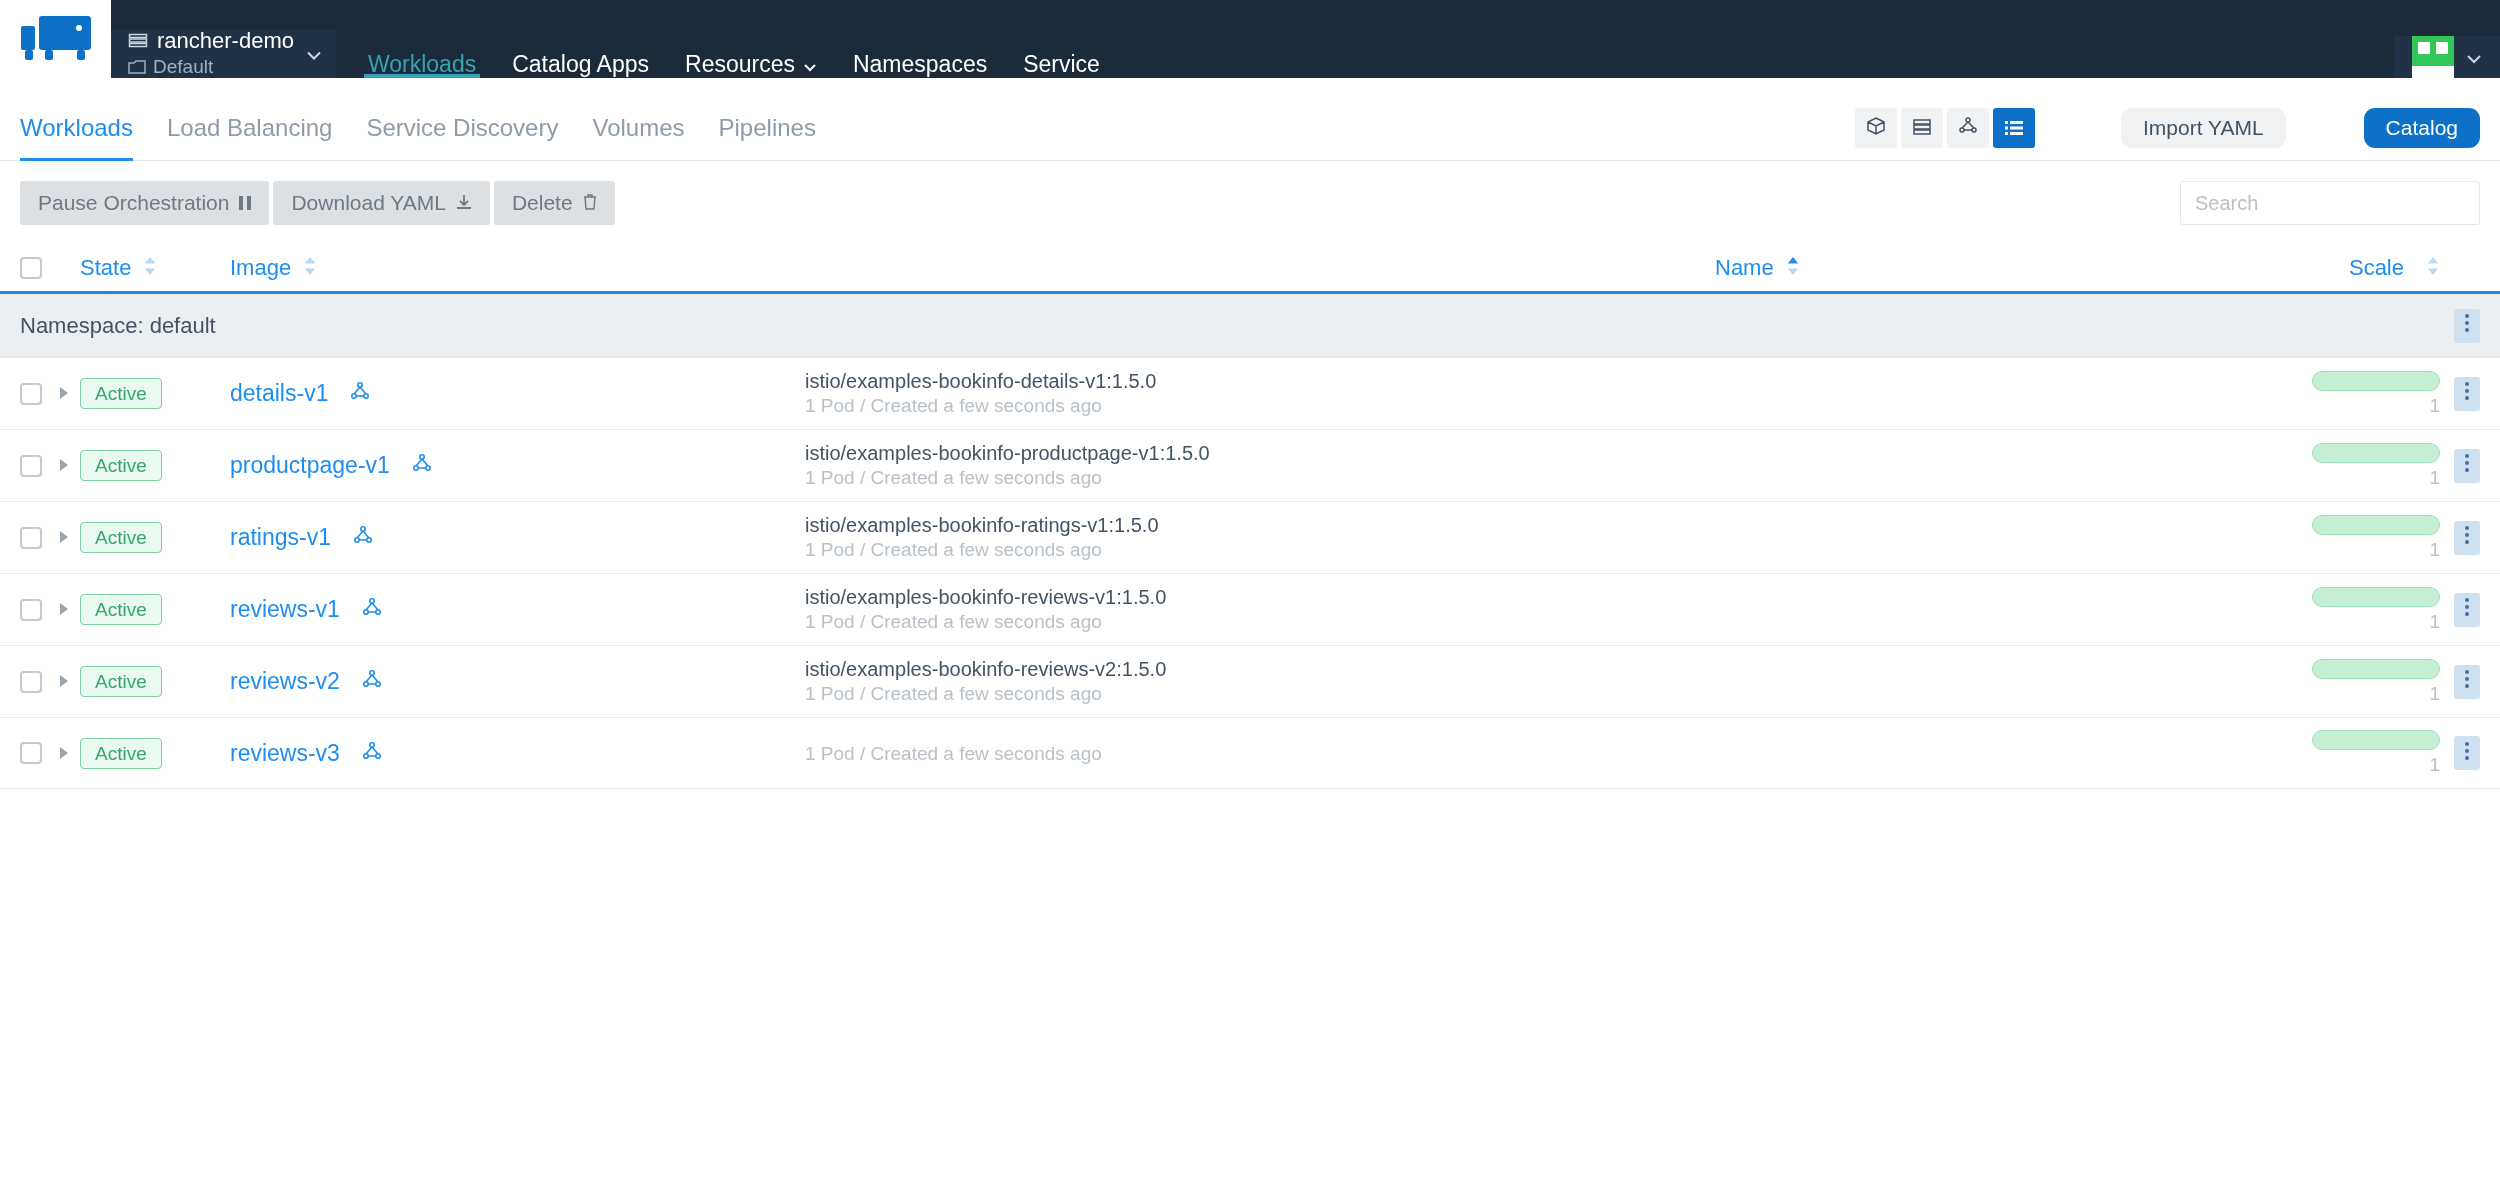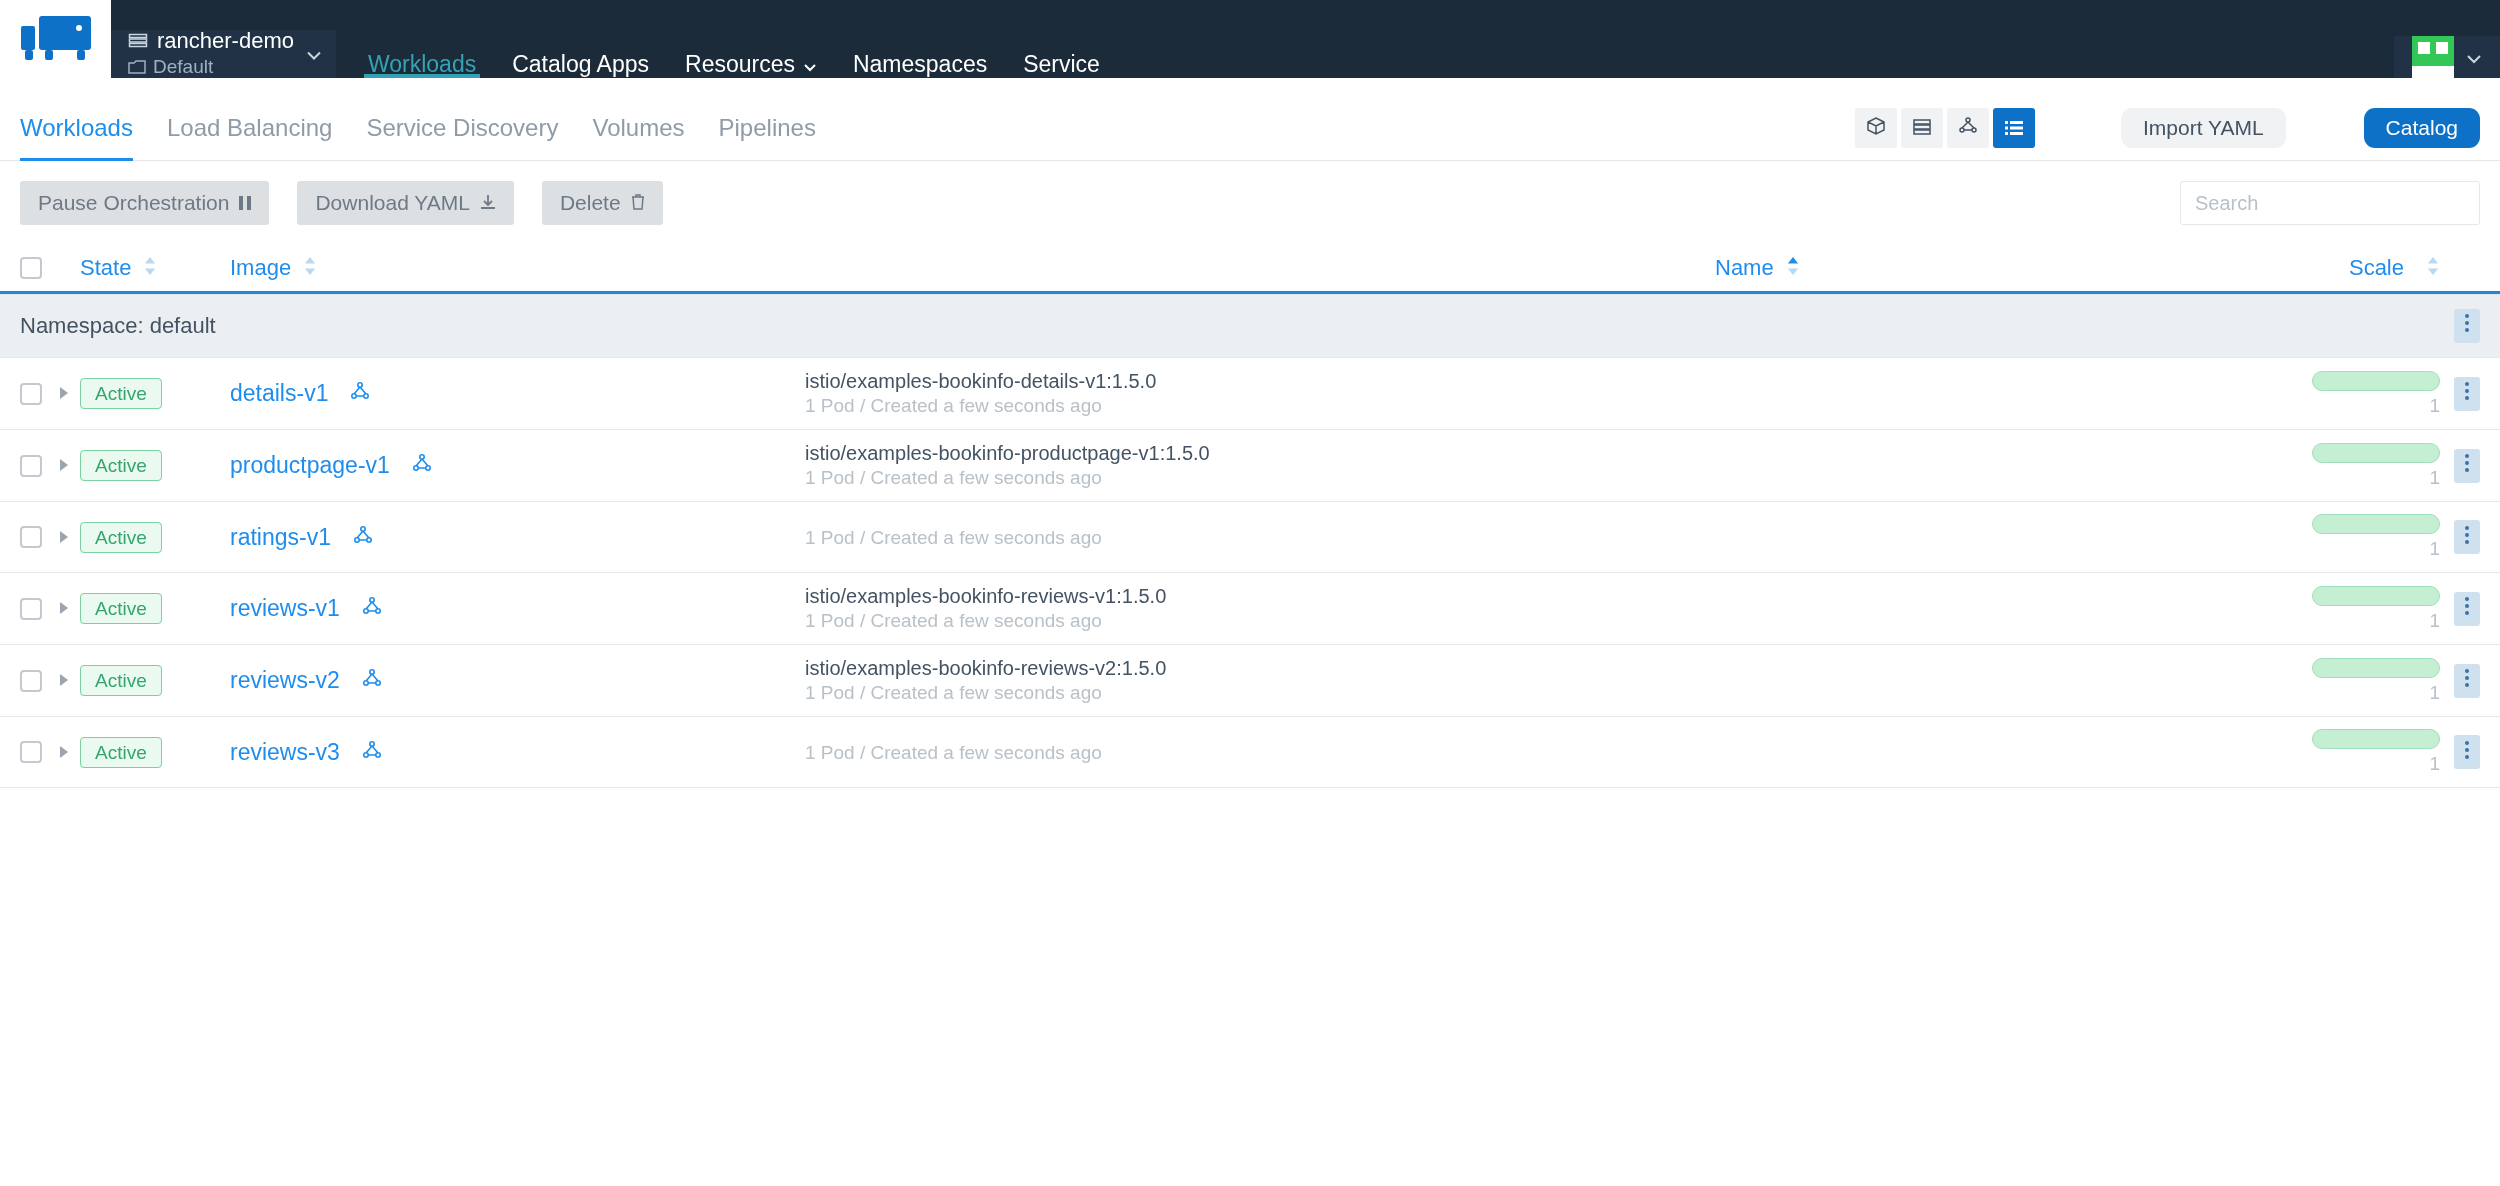--- a/index.html
+++ b/index.html
@@ -168,21 +168,21 @@
     cursor:pointer;
   }
   .btn-grey { background: var(--grey-bg-2); color: var(--text-dark); }
   .btn-blue { background: var(--blue); color:#fff; font-weight:500;}
 
   
   .bulkrow {
     display:flex;
     align-items:center;
     padding: 20px 20px;
-    gap:28px;
+    gap:4px;
     justify-content:center;
   }
   .bulkbtn {
     background: var(--grey-bg);
     color:#6d7a86;
     border-radius:3px;
     height:44px;
     padding: 0 18px;
     display:flex;
     align-items:center;
@@ -599,20 +599,21 @@
               <g fill="none" stroke="#1f8ded" stroke-width="1.6">
                 <circle cx="10" cy="4" r="2.2"></circle>
                 <circle cx="4" cy="15" r="2.2"></circle>
                 <circle cx="16" cy="15" r="2.2"></circle>
                 <path d="M10 6 L4 13 M10 6 L16 13 M6 15 L14 15"></path>
               </g>
             </svg></span>
       </a>
     </div>
     <div class="col-image">
+      <div class="img-line1">istio/examples-bookinfo-ratings-v1:1.5.0</div>
       <div class="img-line2">1 Pod / Created a few seconds ago</div>
     </div>
     <div class="col-scale" style="flex-direction:column;align-items:flex-end;">
       <div class="scale-pill"></div>
       <div class="scale-num">1</div>
     </div>
     <div class="col-menu" style="display:flex;justify-content:flex-end;">
       <div class="kebab">
         <span><svg width="6" height="20" viewBox="0 0 6 20">
               <circle cx="3" cy="3" r="2" fill="currentColor"></circle>

